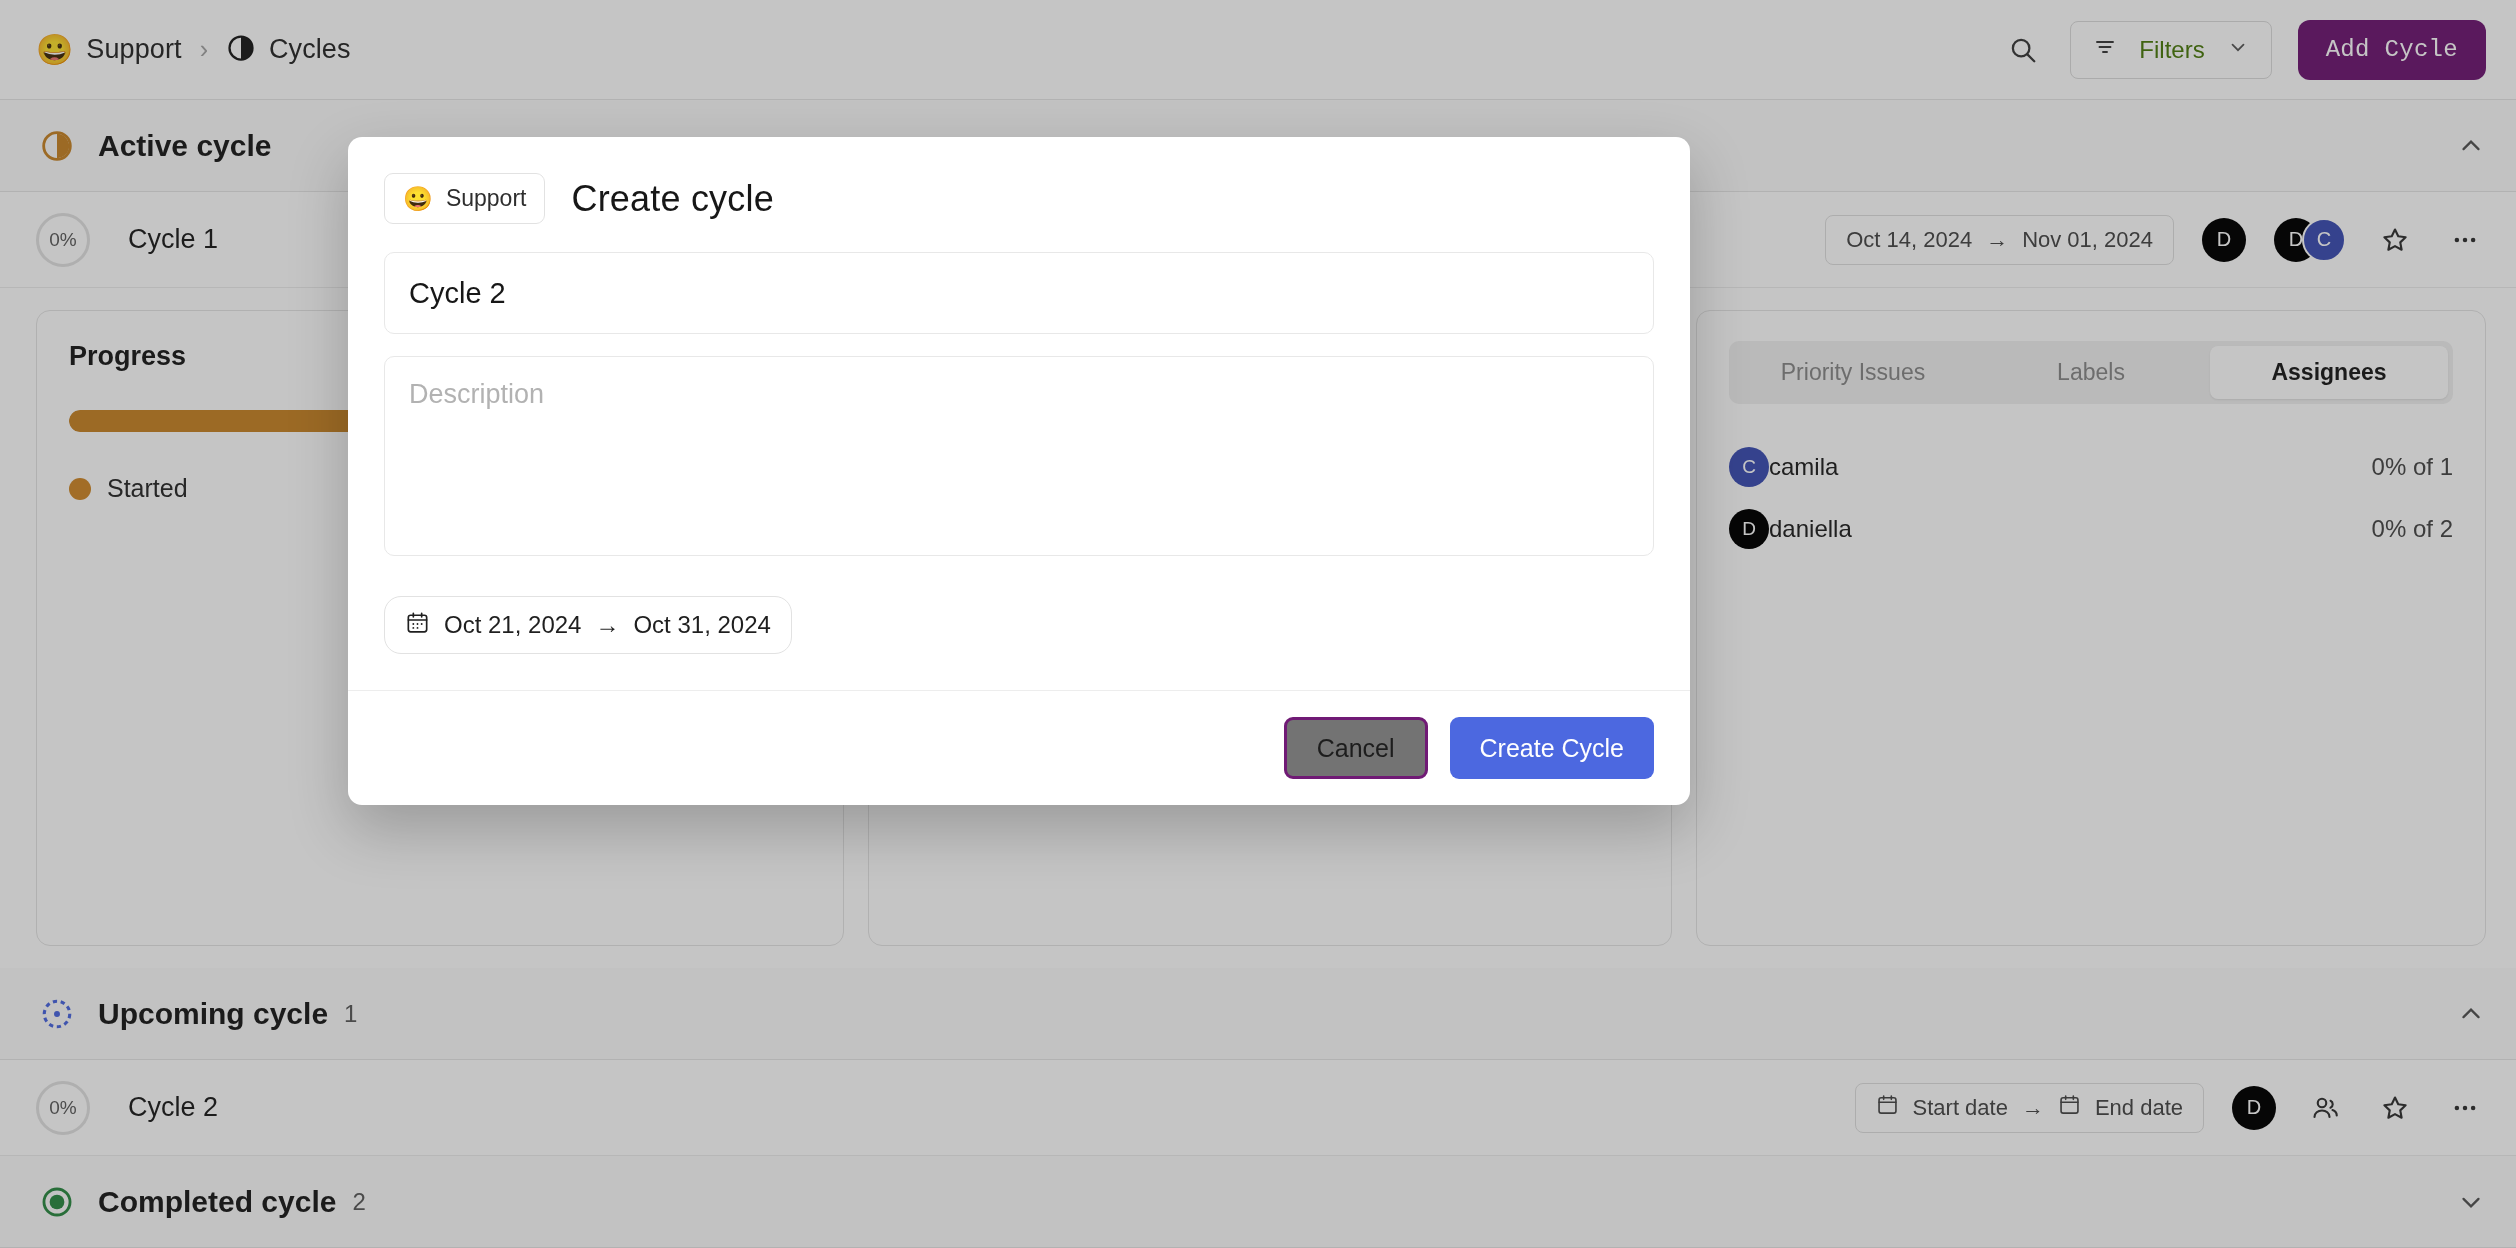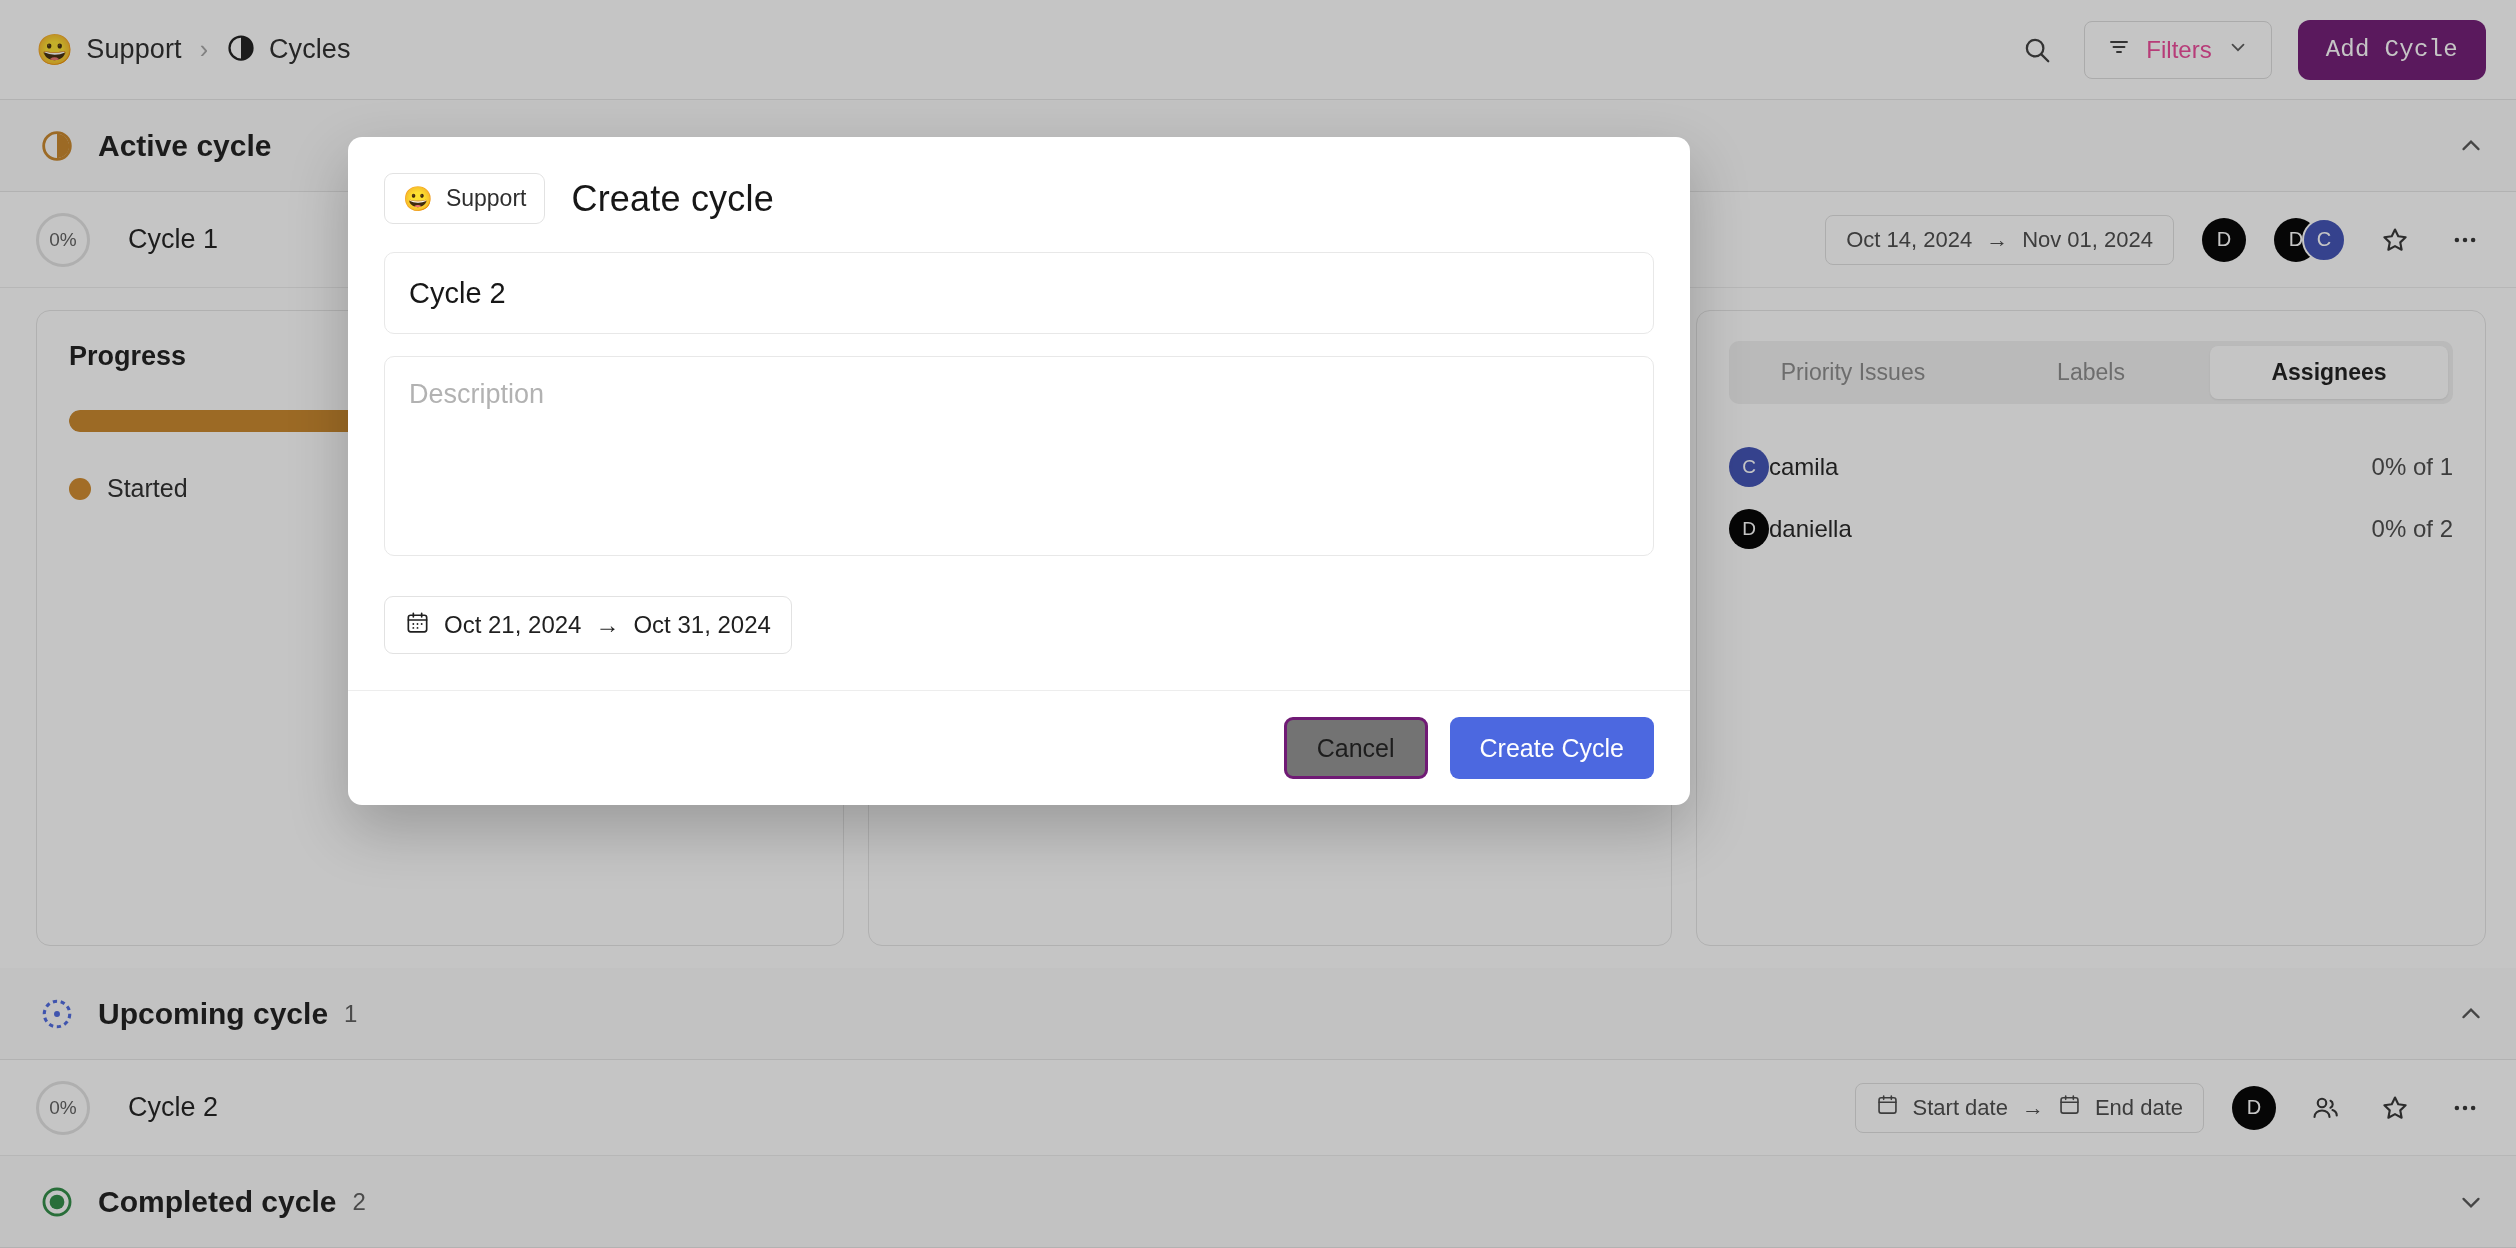--- a/index.html
+++ b/index.html
@@ -29,24 +29,24 @@
   .crumb { display: flex; align-items: center; gap: 13px; }
   .crumb-emoji { font-size: 30px; line-height: 1; }
   .crumb-label { font-size: 27px; color: #2b2b2b; letter-spacing: .1px; }
   .crumb-sep { color: #a6a6a6; font-size: 25px; padding: 0 4px; }
   .topbar-right { margin-left: auto; display: flex; align-items: center; gap: 26px; }
   .icon-btn {
     width: 42px; height: 42px; display: flex; align-items: center; justify-content: center;
     border-radius: 6px; color: #3c3c3c;
   }
   .filters-btn {
-    display: flex; align-items: center; gap: 15px;
+    display: flex; align-items: center; gap: 22px;
     height: 58px; padding: 0 22px;
     border: 1px solid #dcdcdc; border-radius: 8px;
-    background: #fff; color: #ec4899; font-size: 24px;
+    background: #fff; color: #4d7c0f; font-size: 24px;
   }
   .add-btn {
     height: 60px; padding: 0 28px;
     border-radius: 12px; border: none;
     background: #701a75; color: #fff;
     font-size: 24px; font-family: Liberation Mono, monospace;
     display: flex; align-items: center; justify-content: center;
     letter-spacing: .3px;
   }
 
@@ -158,21 +158,21 @@
   .desc-input {
     width: 100%; height: 200px; margin-top: 22px;
     border: 1px solid #e8e8e8; border-radius: 10px;
     padding: 22px 24px; font-size: 27px; color: #171717;
     font-family: inherit; resize: none; outline: none; background: #fff;
   }
   .desc-input::placeholder { color: #b2b2b2; }
   .modal-date-chip {
     display: inline-flex; align-items: center; gap: 14px;
     margin-top: 36px; height: 58px; padding: 0 20px;
-    border: 1px solid #e2e2e2; border-radius: 9px;
+    border: 1px solid #e2e2e2; border-radius: 17px;
     font-size: 24px; color: #1f1f1f; background: #fff;
   }
   .modal-foot {
     border-top: 1px solid #ededed;
     padding: 26px 36px; display: flex; justify-content: flex-end; gap: 22px;
   }
   .btn {
     height: 62px; padding: 0 30px; border-radius: 9px;
     font-size: 25px; font-family: inherit;
     display: flex; align-items: center; justify-content: center;

